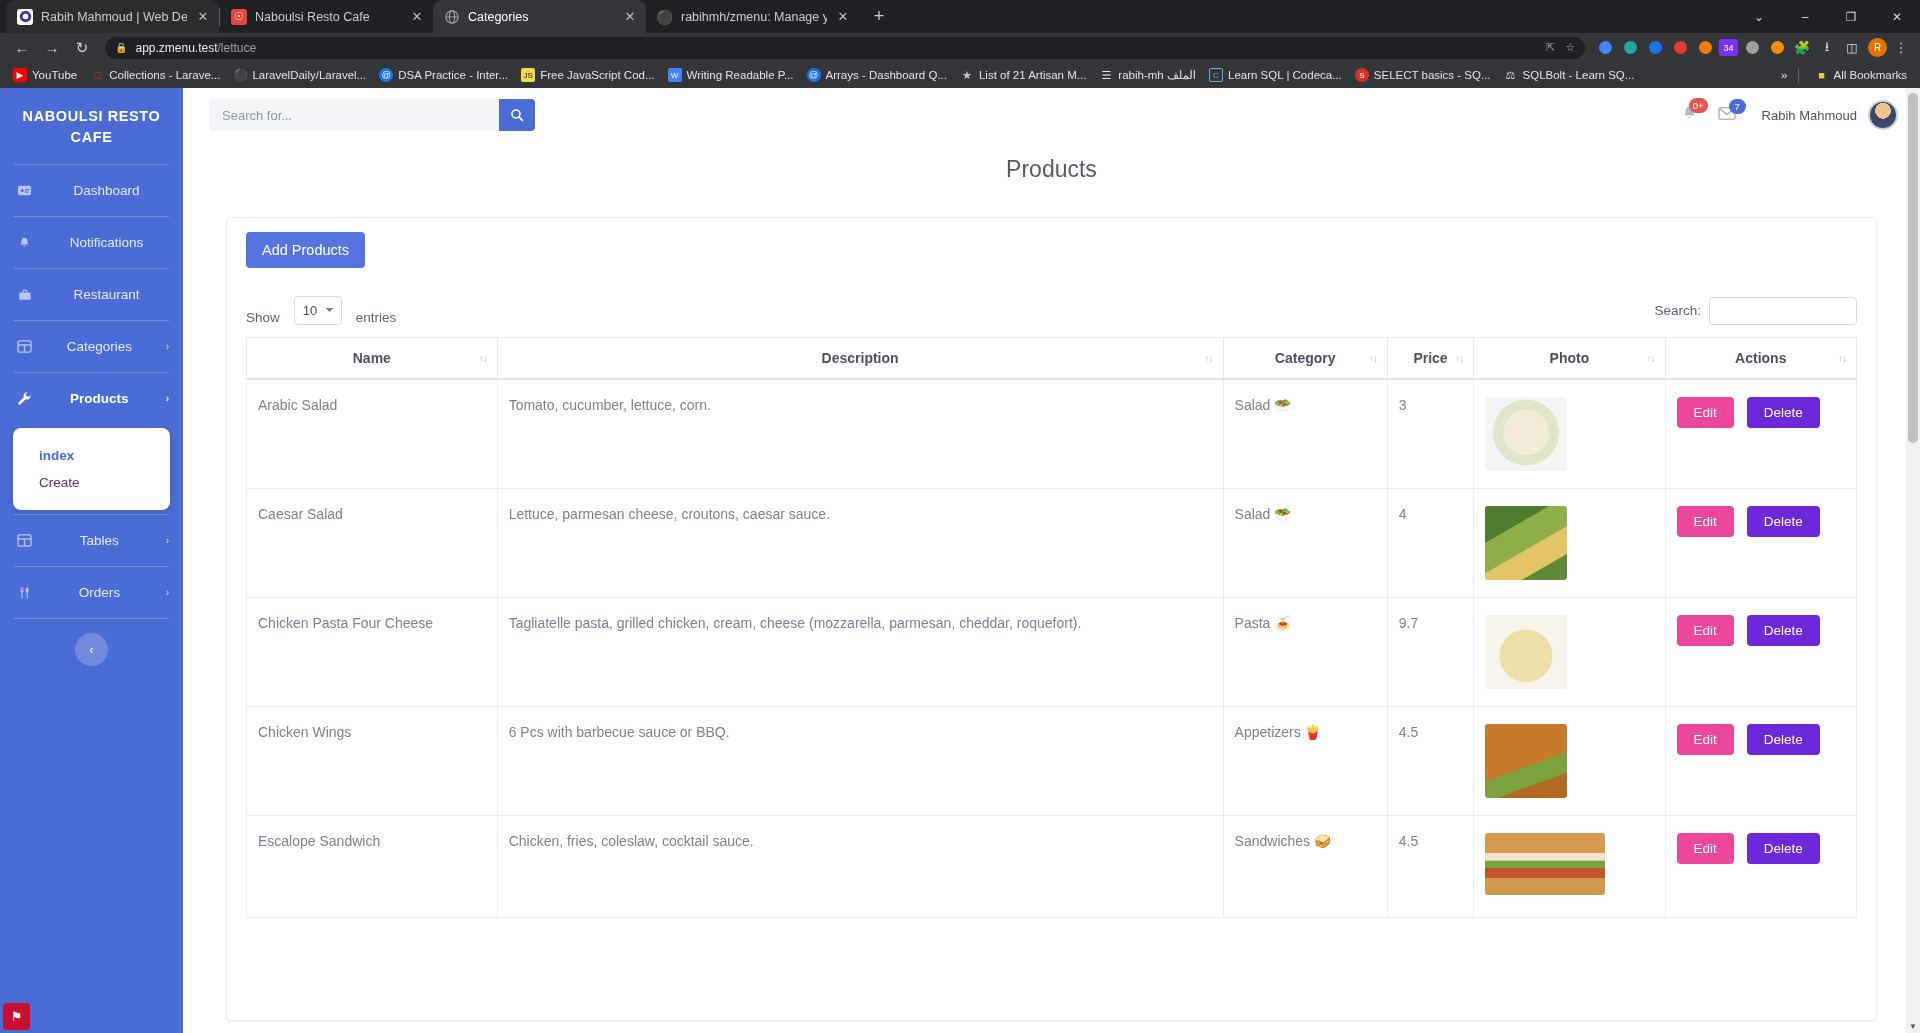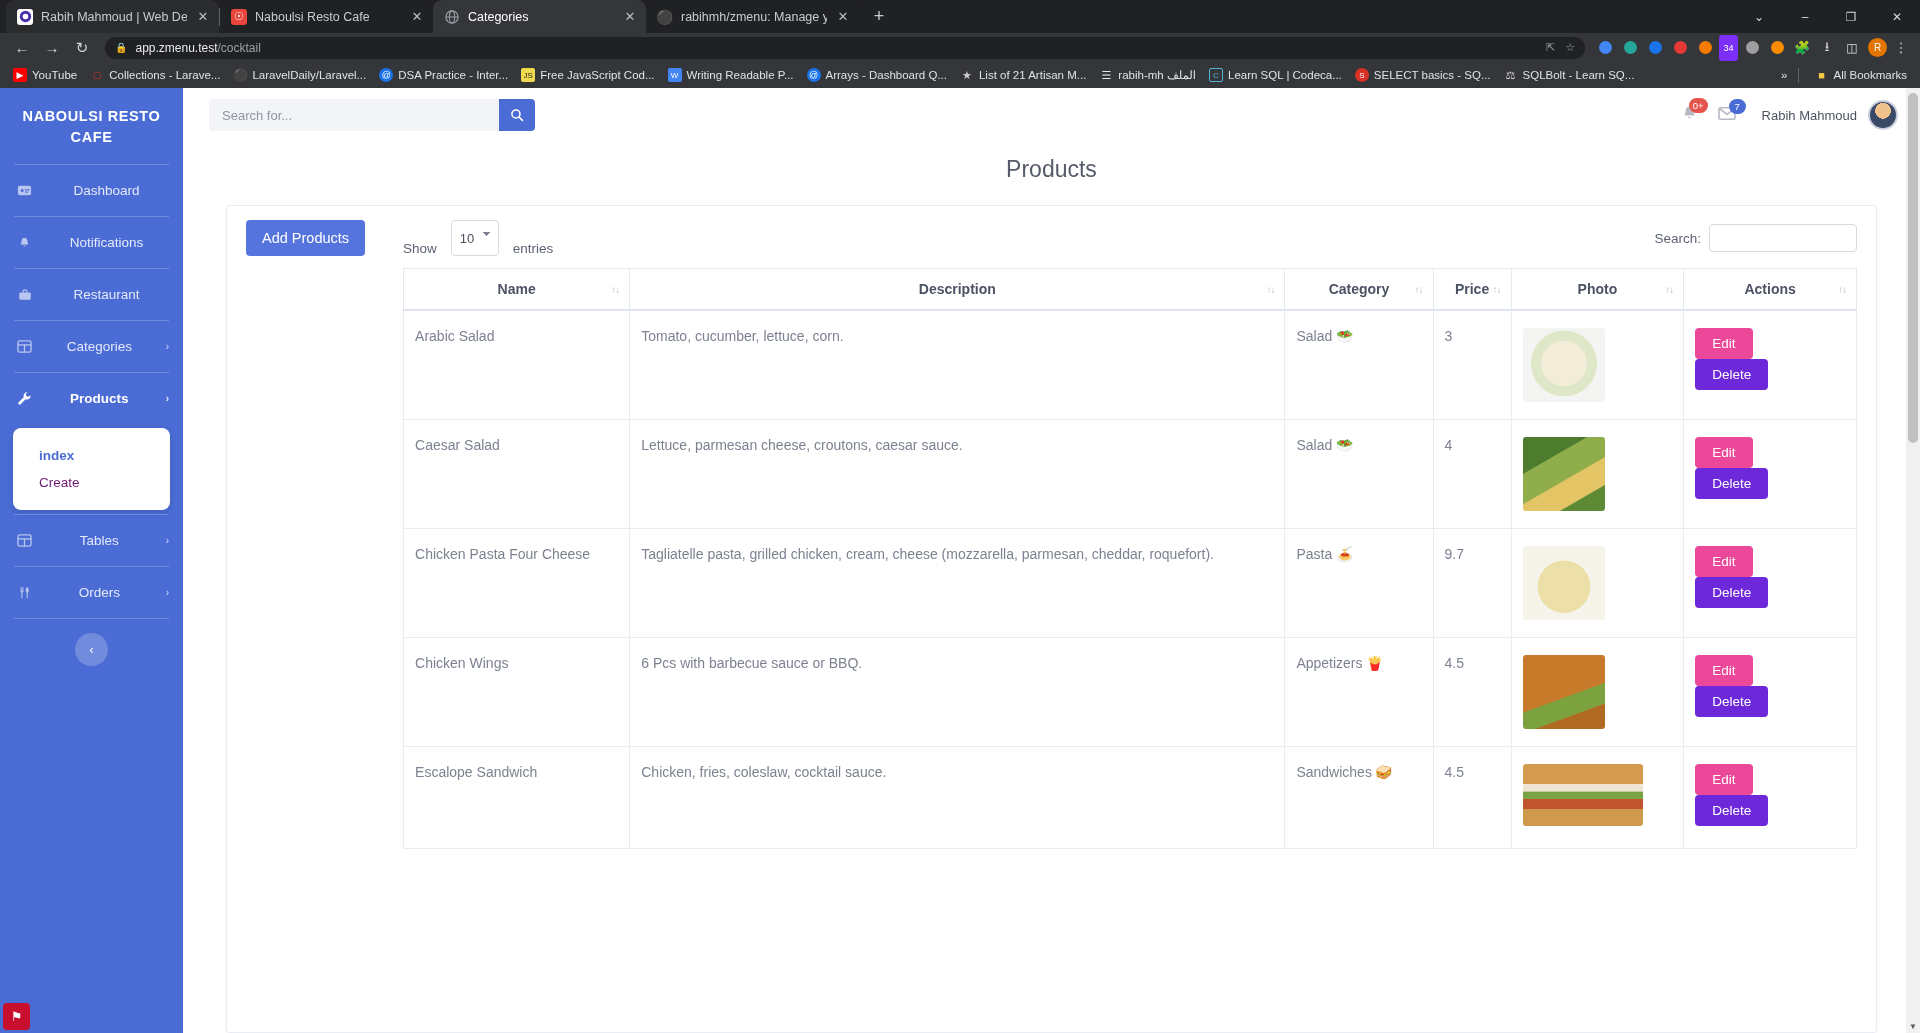--- a/index.html
+++ b/index.html
@@ -163,34 +163,34 @@
     background: radial-gradient(circle at 50% 34%, #f0c38c 0 36%, #3a4a66 37% 100%);
     border: 2px solid #c9cfdb;
   }
 
   .page-title {
     text-align: center; font-size: 23px; color: #565b69; font-weight: normal;
     padding: 14px 0 22px;
   }
 
   .card {
-    margin: 0 43px; background: #fff; border: 1px solid #e9ecf2;
+    margin: 12px 43px; background: #fff; border: 1px solid #e9ecf2;
     border-radius: 4px; box-shadow: 0 1px 3px rgba(0,0,0,.05);
-    flex: 1; overflow: hidden; display: flex; flex-direction: row;
+    flex: 1; overflow: hidden; display: flex; flex-direction: column;
   }
   .card-head { padding: 14px 19px; }
   .btn-add {
     background: #5574dd; color: #fff; border: none; border-radius: 4px;
     font-size: 14.5px; padding: 10px 16px; font-family: "Liberation Sans", sans-serif;
   }
   .card-body { padding: 0 19px; flex: 1; overflow: hidden; }
   .dt-top { display: flex; align-items: center; padding: 14px 0 12px; }
   .dt-len { font-size: 13.5px; color: #5d6372; display: flex; align-items: flex-end; gap: 14px; }
   .dt-len select {
-    height: 36px; border: 1px solid #d6dae3; border-radius: 4px; padding: 0 16px 0 8px;
+    height: 29px; border: 1px solid #d6dae3; border-radius: 4px; padding: 0 16px 0 8px;
     font-size: 13px; color: #4a4f5c; background: #fff;
     font-family: "Liberation Sans", sans-serif; appearance: none;
     background-image:
       linear-gradient(45deg, transparent 50%, #7c8191 50%),
       linear-gradient(135deg, #7c8191 50%, transparent 50%);
     background-position: calc(100% - 11px) 11px, calc(100% - 7px) 11px;
     background-size: 4px 4px, 4px 4px; background-repeat: no-repeat;
   }
   .dt-filter { margin-left: auto; display: flex; align-items: center; gap: 8px; font-size: 13.5px; color: #5d6372; }
   .dt-filter input {
@@ -294,21 +294,21 @@
       <div>✕</div>
     </div>
   </div>
 
   <div class="toolbar">
     <div class="nav-btn">←</div>
     <div class="nav-btn">→</div>
     <div class="nav-btn">↻</div>
     <div class="omnibox">
       <span class="lock">🔒</span>
-      <span class="url"><span>app.zmenu.test</span><span class="path">/cocktail</span></span>
+      <span class="url"><span>app.zmenu.test</span><span class="path">/lettuce</span></span>
       <span class="obx-right">
         <span>⇱</span>
         <span>☆</span>
       </span>
     </div>
     <div class="ext-row">
       <span class="ext">
           <span class="dot" style="background:#4285f4"></span>
         </span>
       <span class="ext">
@@ -316,21 +316,21 @@
         </span>
       <span class="ext">
           <span class="dot" style="background:#1a73e8"></span>
         </span>
       <span class="ext">
           <span class="dot" style="background:#e53935"></span>
         </span>
       <span class="ext">
           <span class="dot" style="background:#f57c00"></span>
         </span>
-      <span class="ext" style="background:#7b2ff7;color:#fff;font-size:9px;width:19px;height:26px;border-radius:3px;">
+      <span class="ext" style="background:#7b2ff7;color:#fff;font-size:9px;width:19px;height:17px;border-radius:3px;">
           <span>34</span>
         </span>
       <span class="ext">
           <span class="dot" style="background:#9e9e9e"></span>
         </span>
       <span class="ext">
           <span class="dot" style="background:#fb8c00"></span>
         </span>
       <span class="ext" style="color:#dadce0;font-size:13px;">🧩</span>
       <span class="ext" style="color:#dadce0;font-size:13px;">⭳</span>

